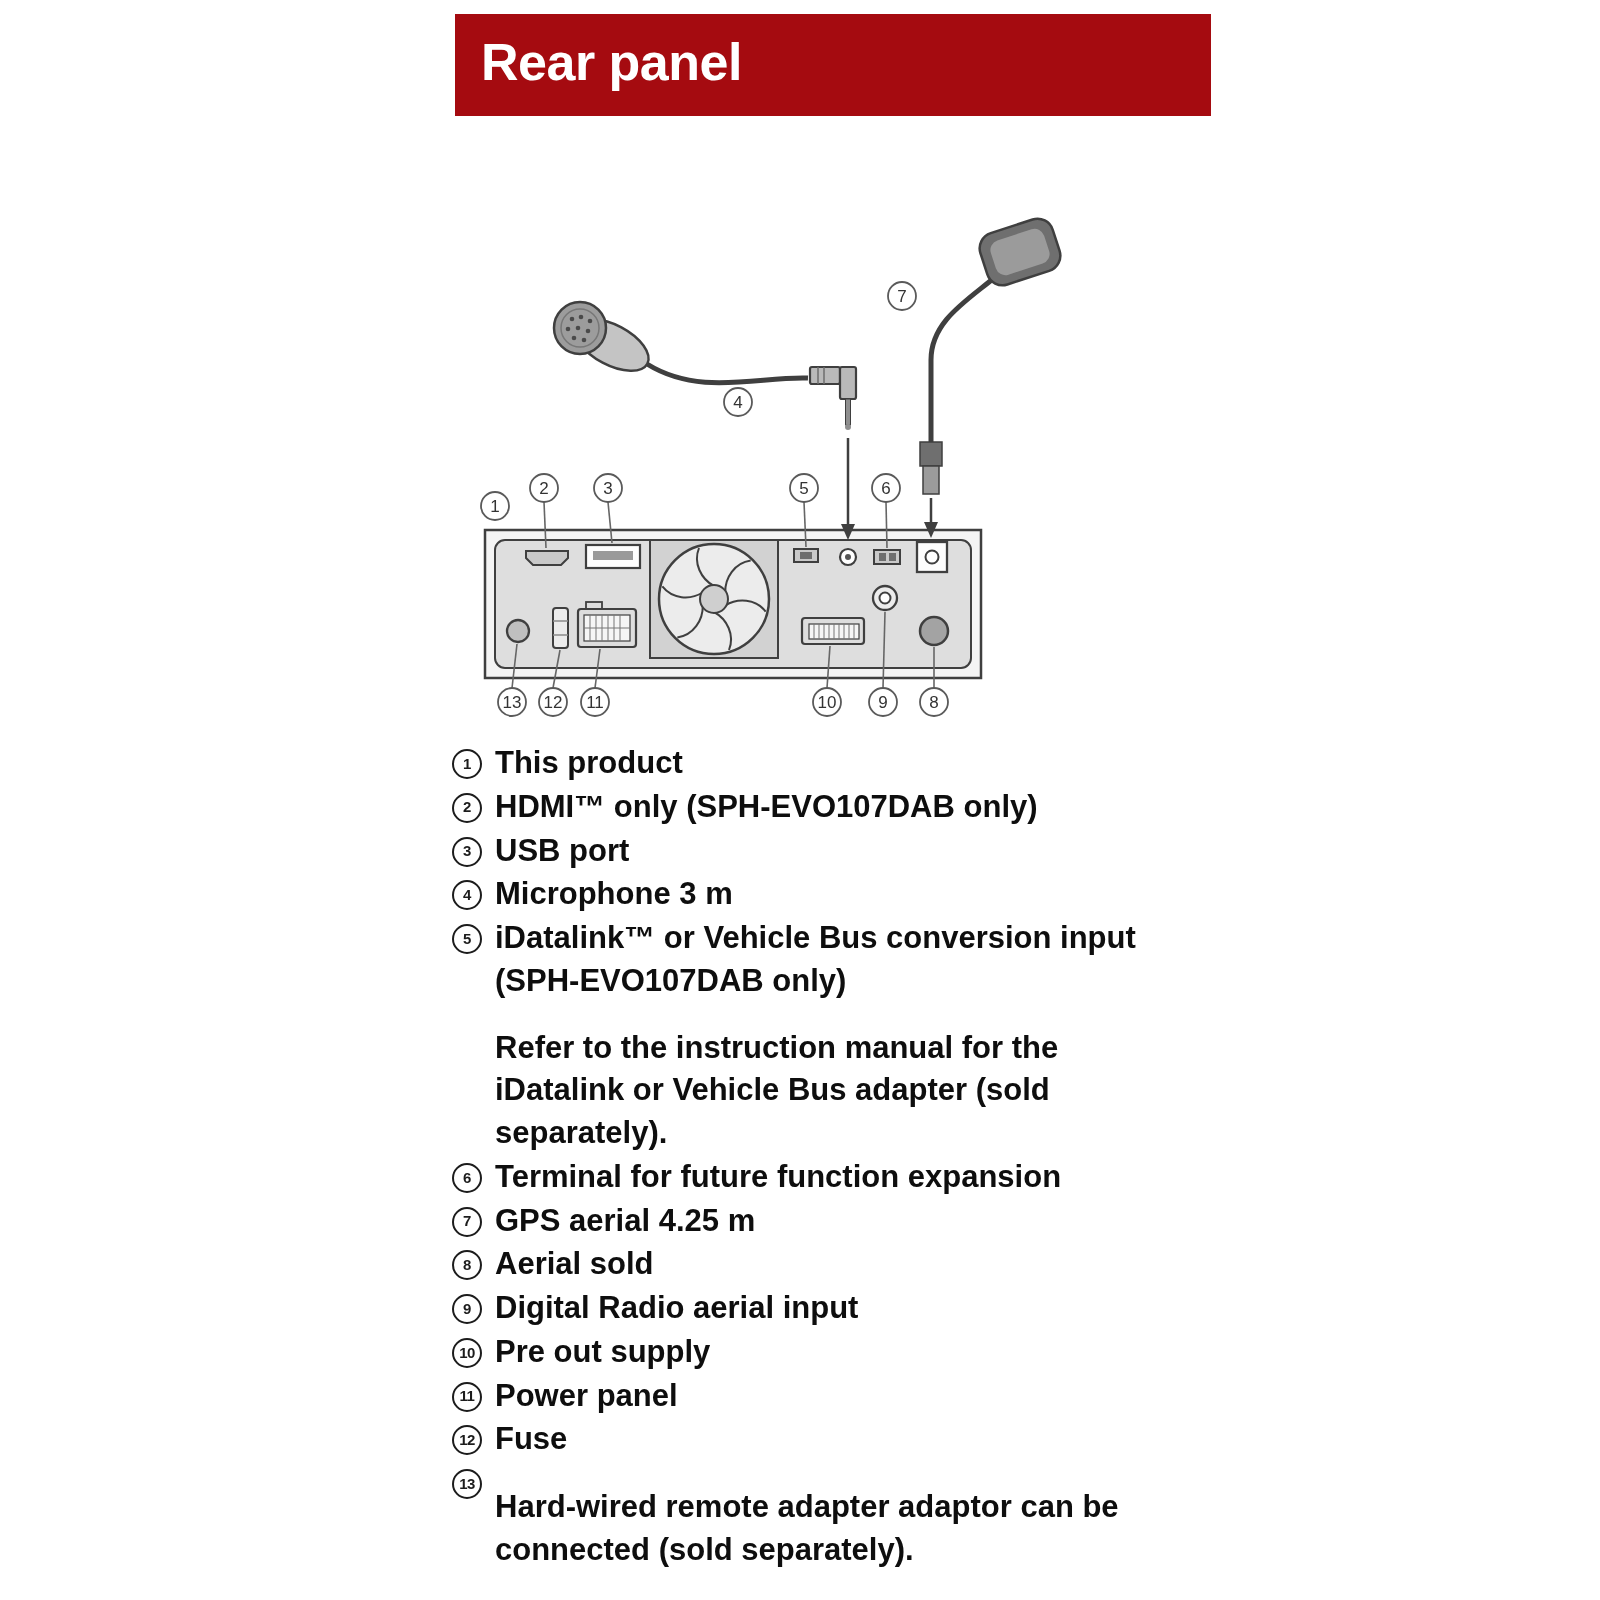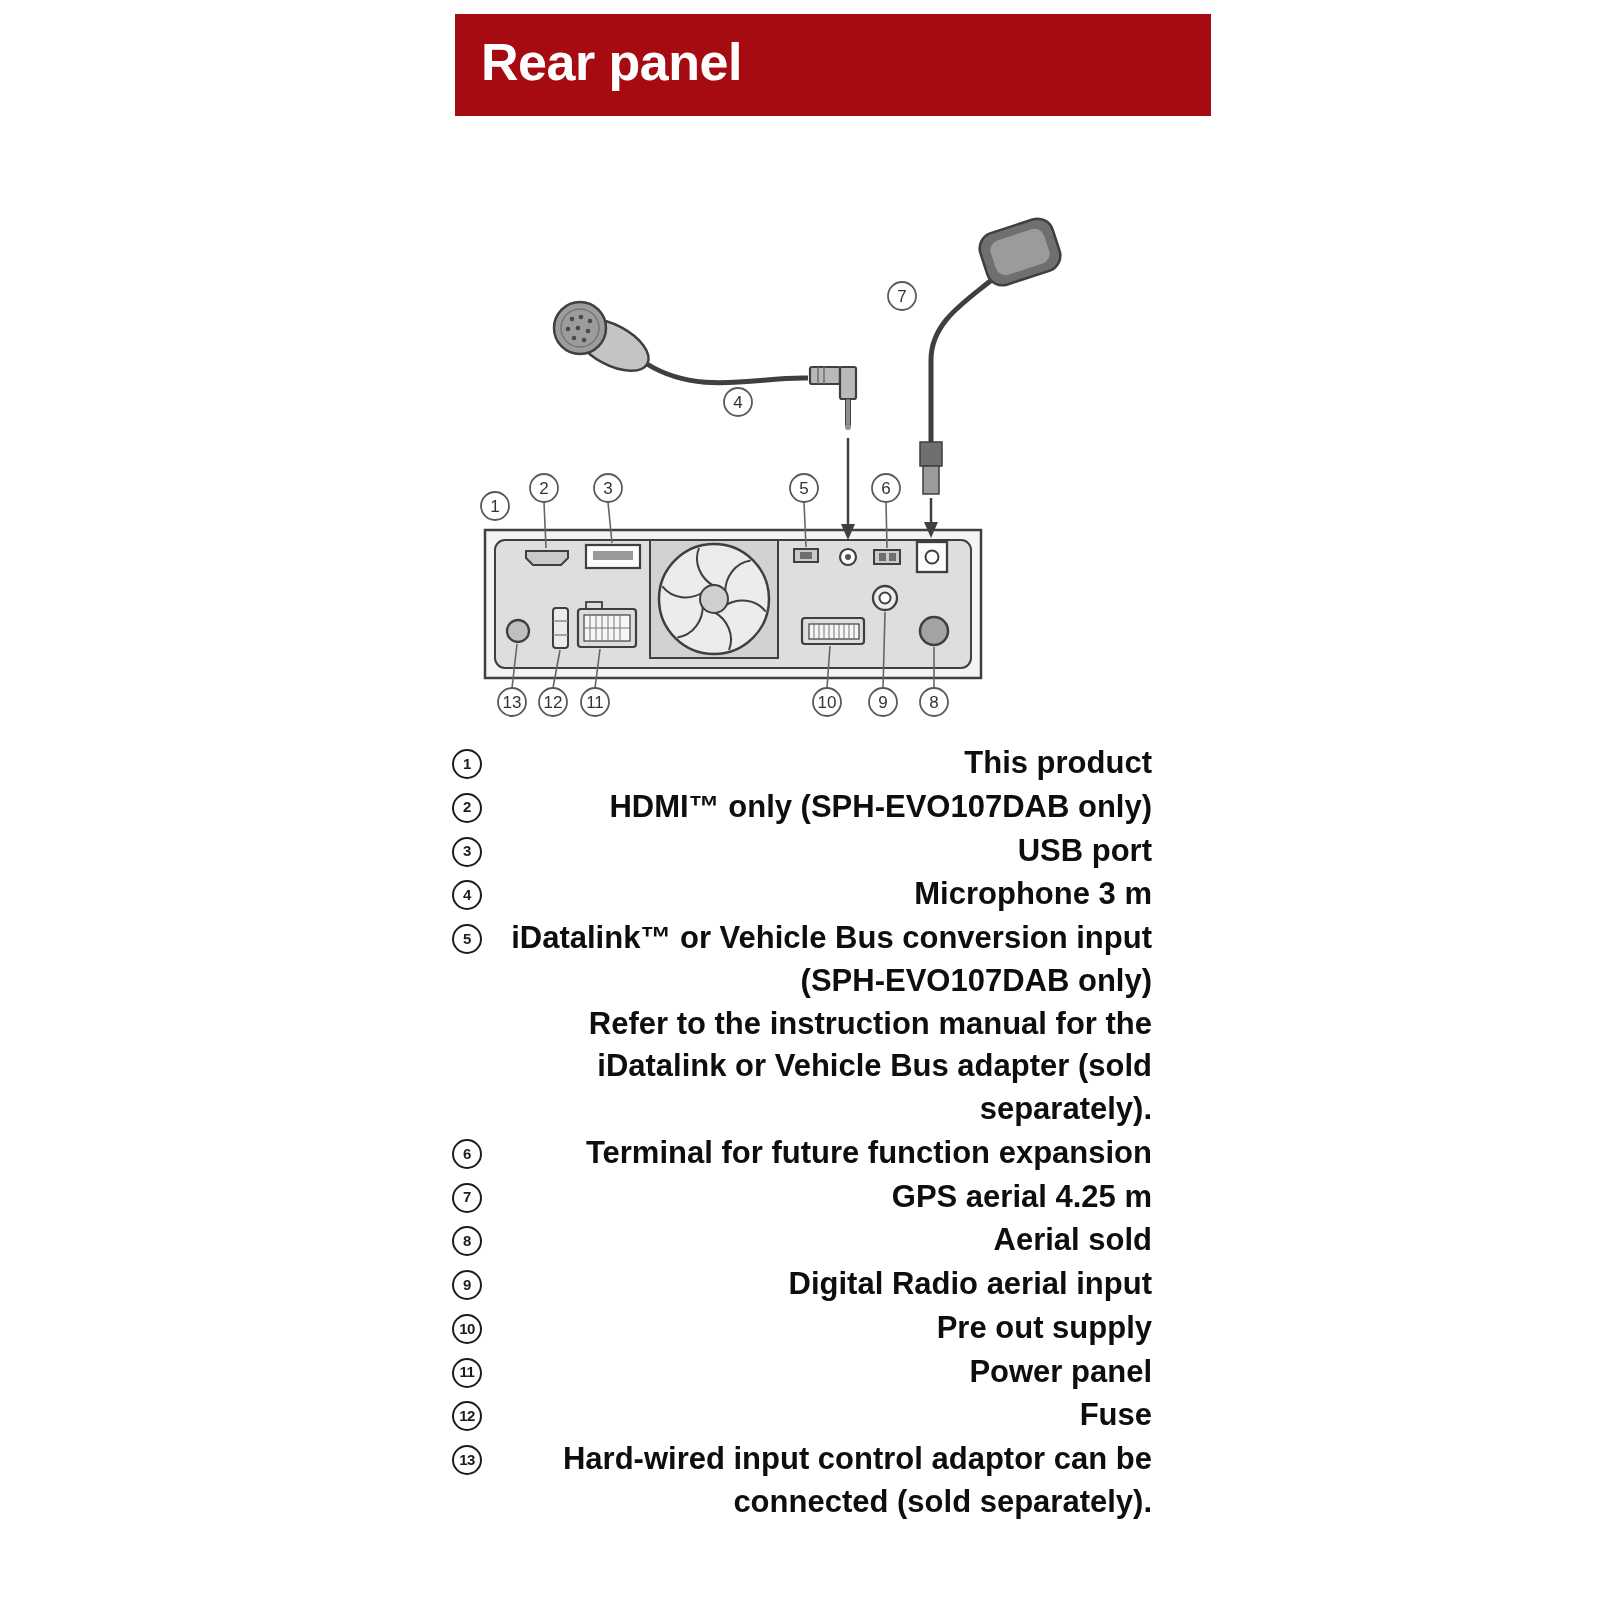--- a/index.html
+++ b/index.html
@@ -28,22 +28,22 @@
     display:flex; gap:13px;
     font-size:31px; font-weight:bold; color:#0e0e0e;
     line-height:1.38; margin-bottom:1px;
   }
   .cnum {
     flex:0 0 auto; width:30px; height:30px; margin-top:7px;
     border:2.5px solid #1c1c1c; border-radius:50%;
     display:flex; align-items:center; justify-content:center;
     font-size:15px; font-weight:bold; letter-spacing:-0.5px; color:#1c1c1c;
   }
-  .ltext { flex:1 1 auto;text-align:right; }
-  .lextra { font-weight:bold; }
+  .ltext { flex:1 1 auto; }
+  .lextra { font-weight:bold;margin-top:24px; }
 </style>
 </head>
 <body>
 
 <div class="header">
   <div>Rear panel</div>
 </div>
 
 <div class="diagram">
 <svg viewBox="0 0 660 550" width="660" height="550">
@@ -299,16 +299,16 @@
   </li>
   <li class="legend-item">
     <span class="cnum">12</span>
     <div class="ltext">
         <div>Fuse</div>
       </div>
   </li>
   <li class="legend-item">
     <span class="cnum">13</span>
     <div class="ltext">
-      <div class="lextra">Hard-wired input control adaptor can be connected (sold separately).</div>
+      <div class="lextra">Hard-wired remote adapter adaptor can be connected (sold separately).</div>
     </div>
   </li>
 </ol>
 
 </body></html>

